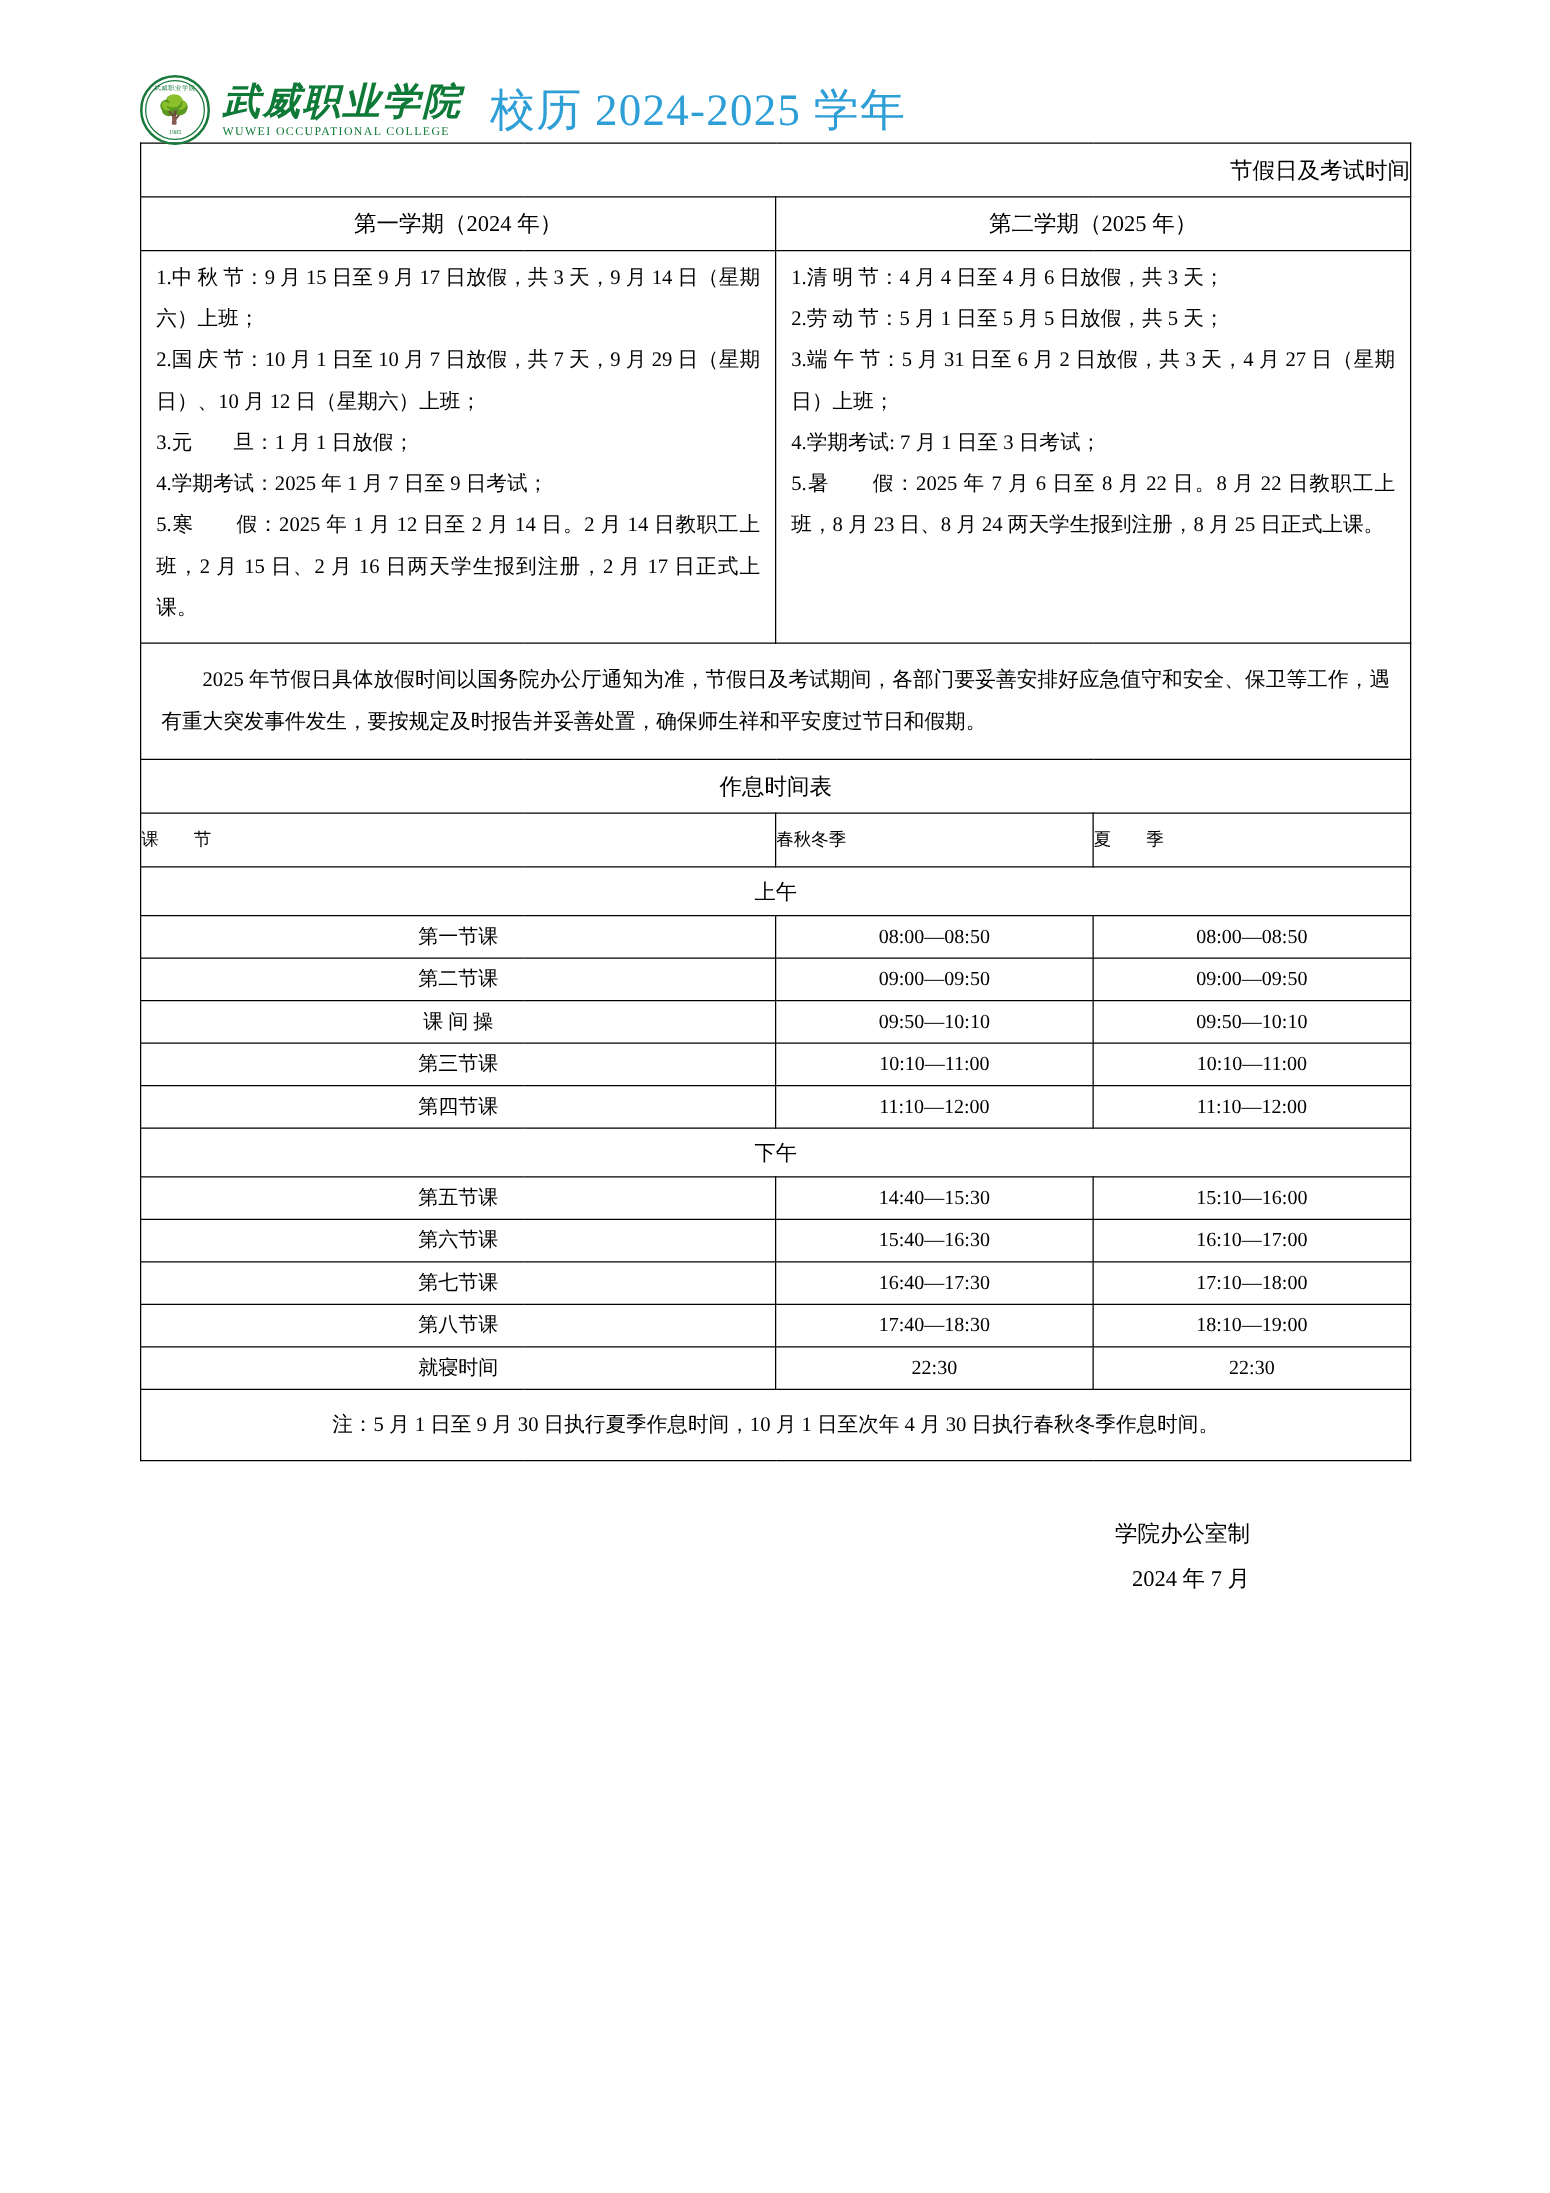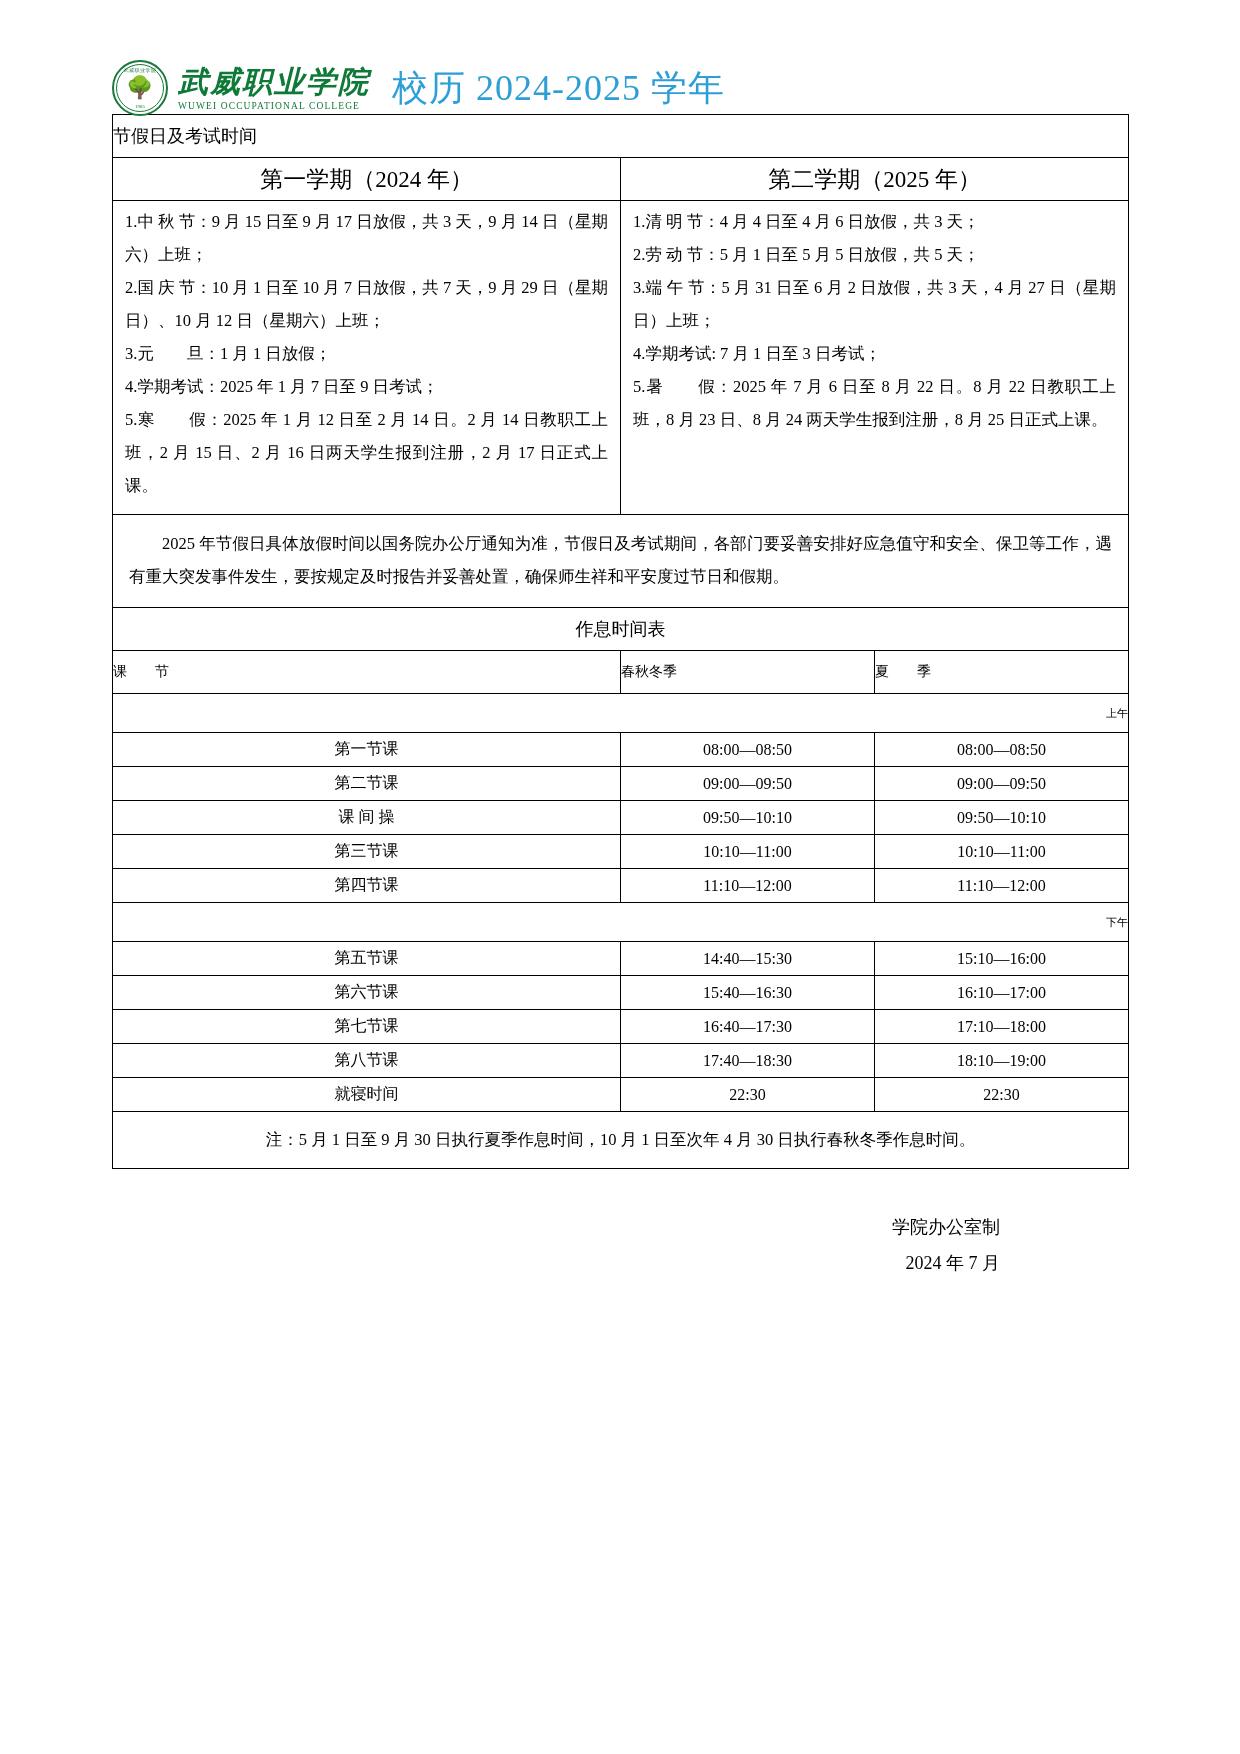--- a/index.html
+++ b/index.html
@@ -119,25 +119,25 @@
     font-size: 16.5px;
   }
   .tbl td {
     border: 1px solid #000;
     padding: 0;
     vertical-align: middle;
   }
   .title-row td {
     height: 42px;
     font-size: 18px;
-    text-align: left;
+    text-align: right;
   }
   .sem-head td {
     height: 42px;
-    font-size: 23px;
+    font-size: 18px;
     text-align: center;
   }
   .sem-body td {
     padding: 4px 12px 12px 12px;
     vertical-align: top;
     line-height: 2.0;
     font-size: 16.5px;
     text-align: justify;
   }
   .sem-body p {
@@ -156,22 +156,22 @@
     font-size: 18px;
     text-align: center;
   }
   .sched-head td {
     height: 42px;
     font-size: 14px;
     text-align: left;
   }
   .period-band td {
     height: 38px;
-    font-size: 11px;
-    text-align: right;
+    font-size: 17px;
+    text-align: center;
   }
   .row td {
     height: 33px;
     font-size: 16px;
     text-align: center;
   }
   .foot-note td {
     height: 44px;
     font-size: 16.5px;
     text-align: center;

